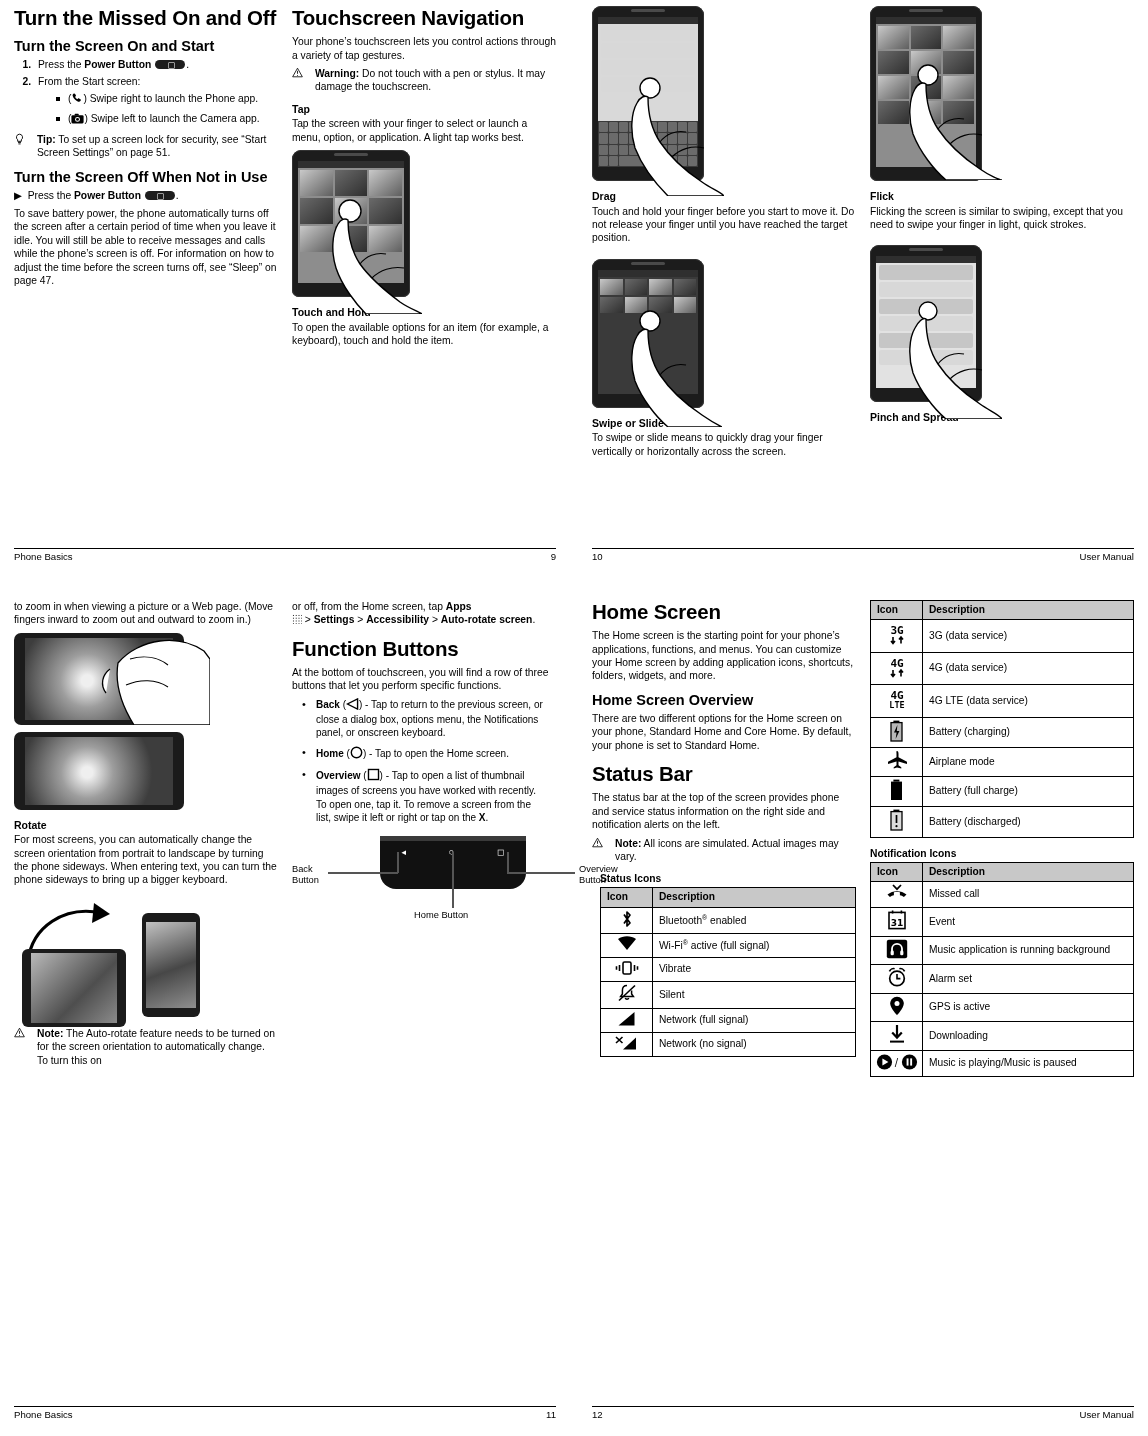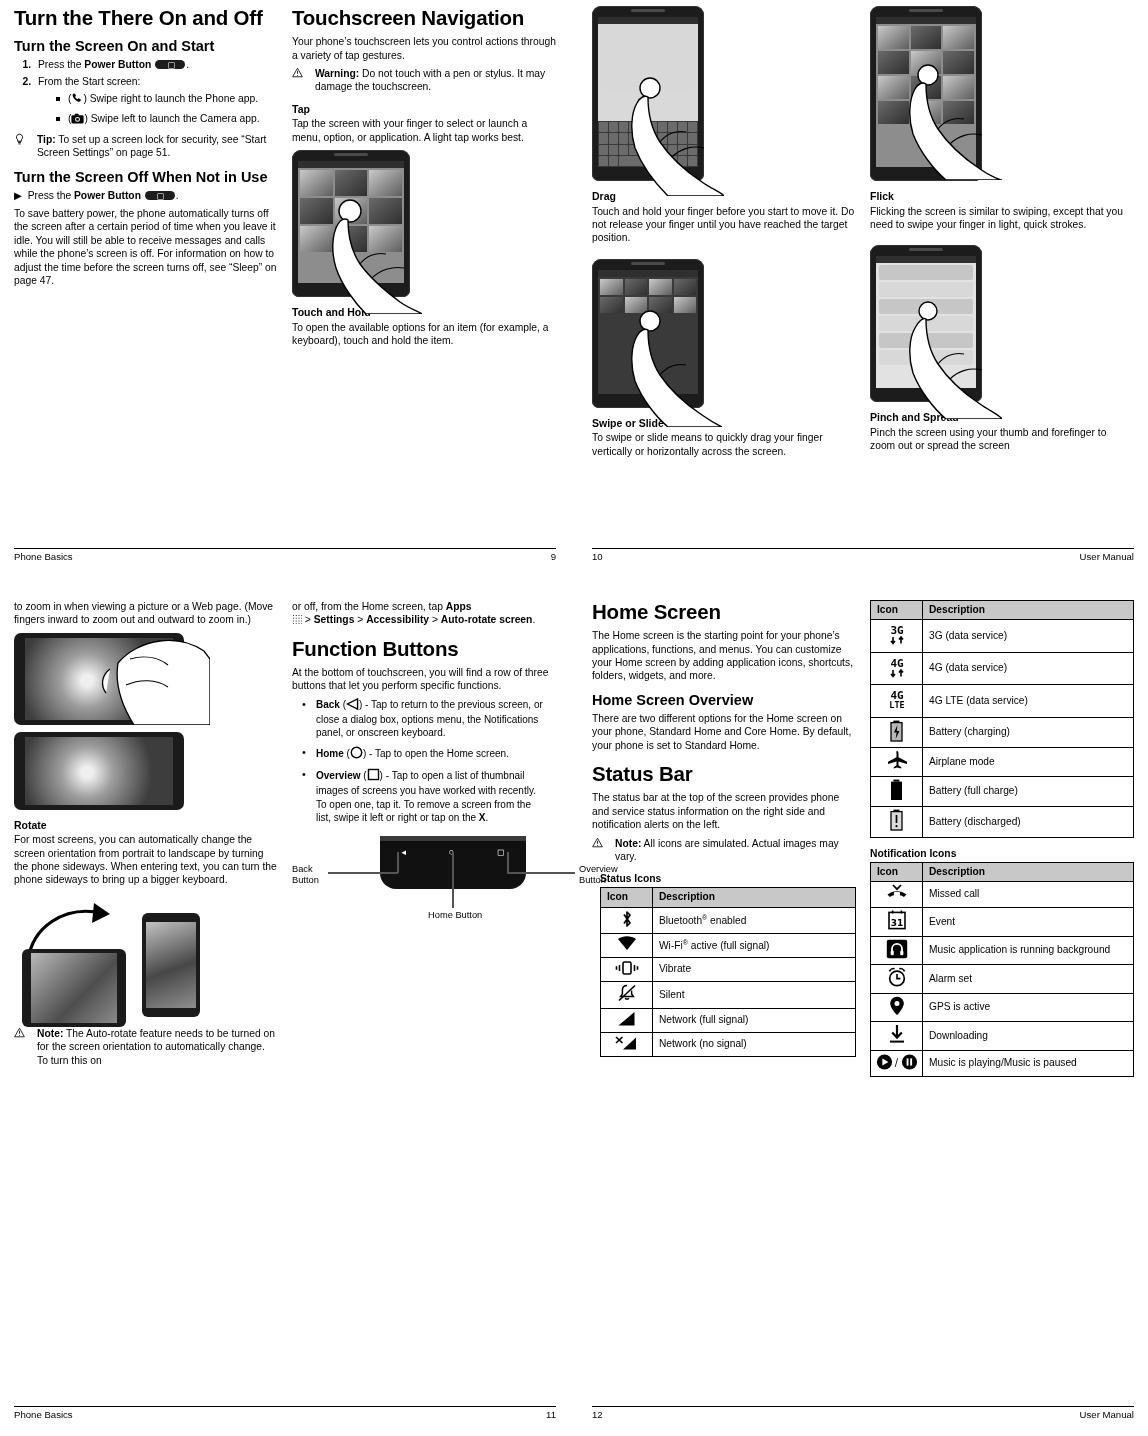--- a/index.html
+++ b/index.html
@@ -343,21 +343,21 @@
 </style>
 </head>
 <body>
 
 <div class="page-grid">
 
   <div class="page">
     <div class="cols">
 
       <div class="col">
-        <h1 class="chapter">Turn the There On and Off</h1>
+        <h1 class="chapter">Turn the Missed On and Off</h1>
         <h2 class="sec">Turn the Screen On and Start</h2>
 
         <ol class="numlist">
           <li><span>Press the </span><b>Power Button</b> <span class="pwrbtn"></span>.</li>
           <li><span>From the Start screen:</span>
             <ul class="sqlist">
               <li>(<span class="g-phone"><svg width="12" height="12" viewBox="0 0 16 16">
                       <path d="M3.3 2.2c1 -.6 1.9 -.2 2.4 .7l.8 1.5c.3 .6 .1 1.1 -.4 1.5l-.7 .5c.5 1.4 1.8 2.7 3.2 3.2l.5 -.7c.4 -.5 .9 -.7 1.5 -.4l1.5 .8c.9 .5 1.3 1.4 .7 2.4 -.6 1 -1.9 1.6 -3.2 1.2C6.6 12.1 3.4 9 2.3 5.4 1.9 4.1 2.3 2.8 3.3 2.2z" fill="#000"></path>
                     </svg></span><span>) Swipe right to launch the Phone app.</span></li>
               <li>(<span class="g-camera"><svg width="13" height="11" viewBox="0 0 16 13">
@@ -592,21 +592,20 @@
           <div class="hand" style="left:28px; top:52px;">
             <svg width="104" height="122" viewBox="0 0 104 122">
               <circle cx="30" cy="14" r="9" fill="#fff" stroke="#000" stroke-width="1.4"></circle>
               <path d="M28 22 C28 41 32 55 40 67 C50 82 64 95 82 107 C92 114 102 118 104 122 L48 122 C36 112 22 94 15 76 C10 60 11 41 17 31 C20 25 25 20 28 22 Z" fill="#fff" stroke="#000" stroke-width="1.4"></path>
               <path d="M40 67 C46 59 56 55 66 57" fill="none" stroke="#000" stroke-width="1.1"></path>
               <path d="M52 82 C60 74 72 70 84 73" fill="none" stroke="#000" stroke-width="1.1"></path>
             </svg>
           </div>
         </div>
         <h3 class="sub">Pinch and Spread</h3>
-        <p class="body">Pinch the screen using your thumb and forefinger to zoom out or spread the screen</p>
       </div>
     </div>
 
     <div class="footer">
       <span>10</span>
       <span>User Manual</span>
     </div>
   </div>
 
   <div class="page" style="padding-top:22px;">
@@ -690,21 +689,21 @@
           </div>
           <div class="leaderline" style="left:36px; top:36px; width:70px; height:1.5px;"></div>
           <div class="leaderline" style="left:105px; top:16px; width:1.5px; height:21px;"></div>
           <div class="leaderline" style="left:215px; top:36px; width:68px; height:1.5px;"></div>
           <div class="leaderline" style="left:215px; top:16px; width:1.5px; height:21px;"></div>
           <div class="leaderline" style="left:160px; top:16px; width:1.5px; height:56px;"></div>
           <div class="fnlabel" style="left:0px; top:28px; white-space:pre-line;">Back
 Button</div>
           <div class="fnlabel" style="left:287px; top:28px; white-space:pre-line;">Overview
 Button</div>
-          <div class="fnlabel" style="left:136px; top:74px;">Home Button</div>
+          <div class="fnlabel" style="left:122px; top:74px;">Home Button</div>
         </div>
       </div>
     </div>
 
     <div class="footer">
       <span>Phone Basics</span>
       <span>11</span>
     </div>
   </div>
 

